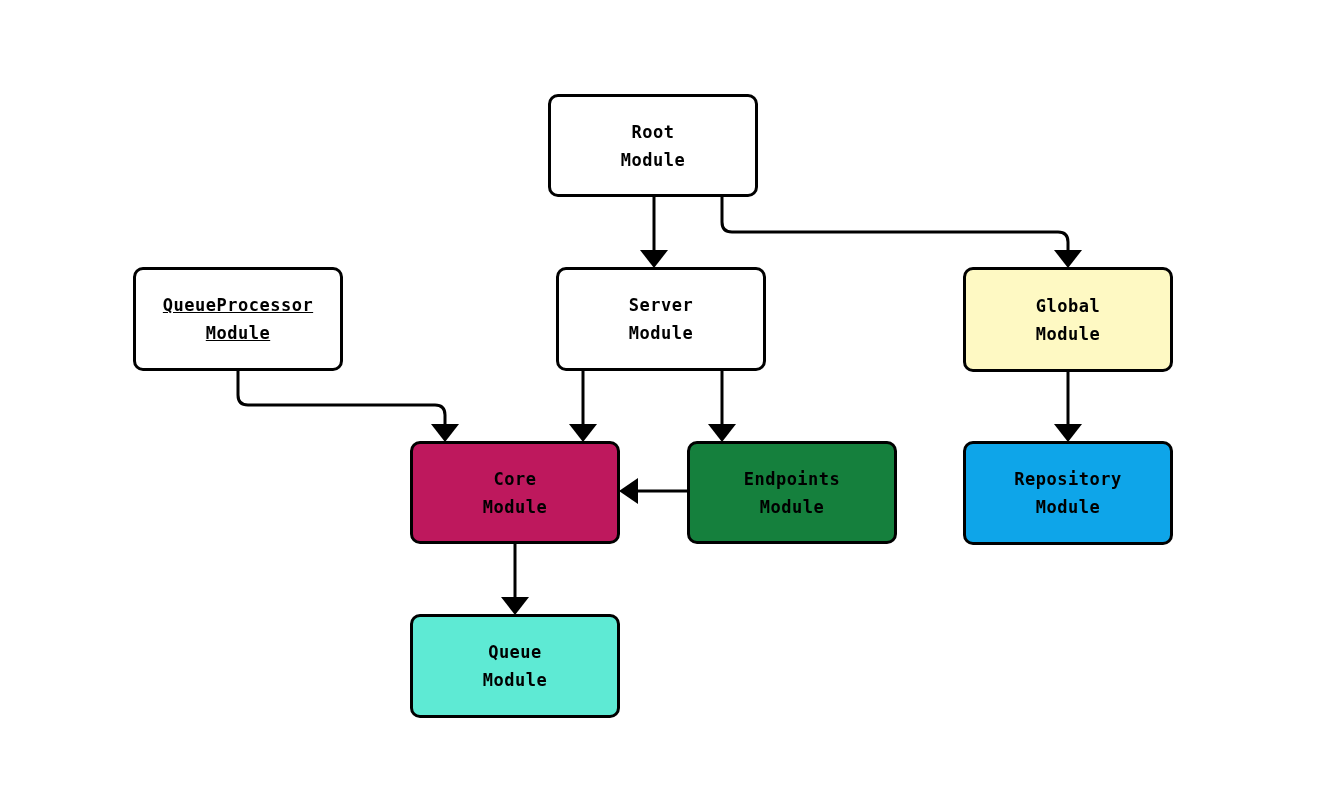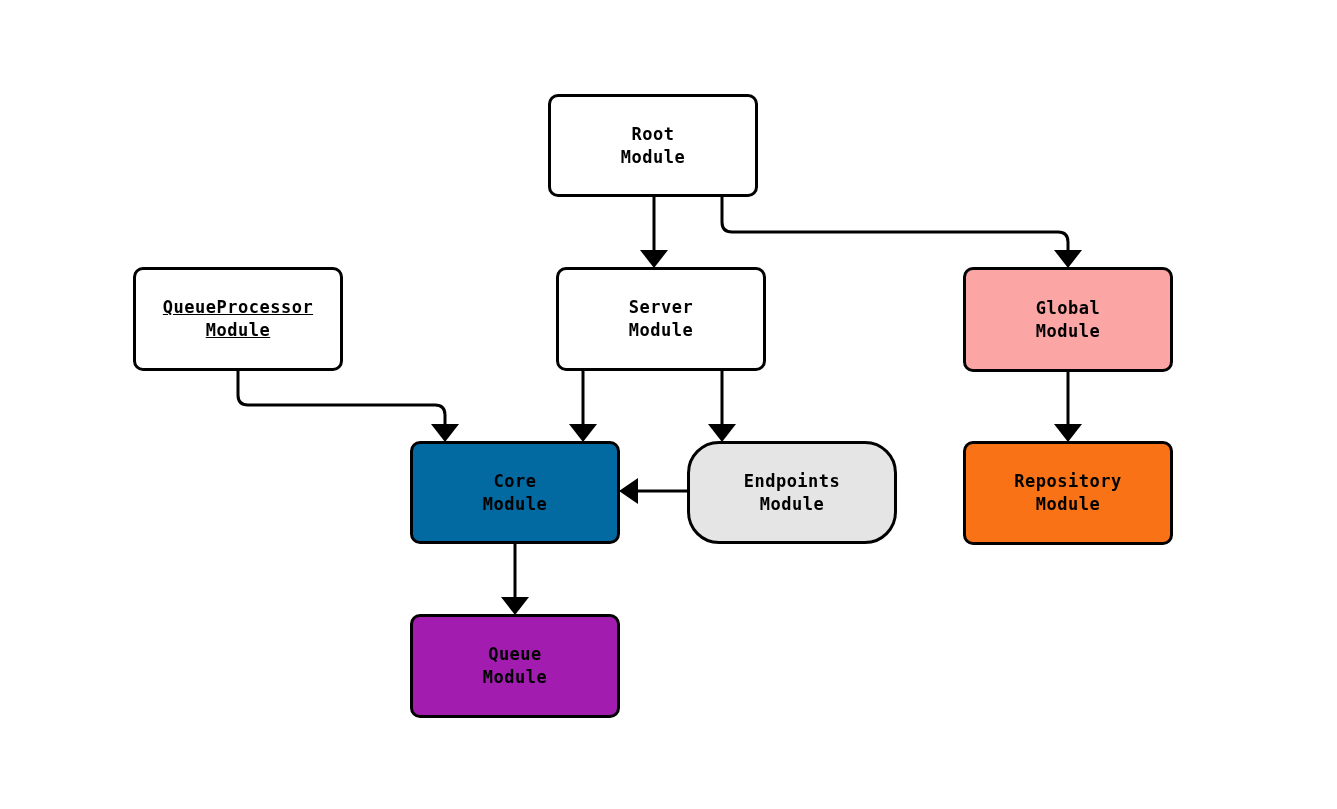--- a/index.html
+++ b/index.html
@@ -35,21 +35,21 @@
     display: flex;
     align-items: center;
     justify-content: center;
     z-index: 2;
   }
   .node-label {
     font-family: "DejaVu Sans Mono", "Liberation Mono", monospace;
     font-size: 17px;
     font-weight: bold;
     color: #000000;
-    line-height: 23px;
+    line-height: 28px;
     text-align: center;
     white-space: pre;
     letter-spacing: 0.5px;
   }
 </style>
 </head>
 <body>
 
 <div id="diagram-canvas" style="background: rgb(255, 255, 255);">
 
@@ -109,38 +109,38 @@
   <div class="node" style="left: 133px; top: 267px; width: 210px; height: 104px; background: rgb(255, 255, 255); border-color: rgb(0, 0, 0); text-decoration: underline;">
     <span class="node-label">QueueProcessor
 Module</span>
   </div>
 
   <div class="node" style="left: 548px; top: 267px; width: 210px; height: 104px; background: rgb(255, 255, 255); border-color: rgb(0, 0, 0); margin-left: 8px;">
     <span class="node-label">Server
 Module</span>
   </div>
 
-  <div class="node" style="left: 963px; top: 267px; width: 210px; height: 105px; background: #fca5a5; border-color: rgb(0, 0, 0);">
+  <div class="node" style="left: 963px; top: 267px; width: 210px; height: 105px; background: #fef9c3; border-color: rgb(0, 0, 0);">
     <span class="node-label">Global
 Module</span>
   </div>
 
-  <div class="node" style="left: 410px; top: 441px; width: 210px; height: 103px; background: #0369a1; border-color: rgb(0, 0, 0);">
+  <div class="node" style="left: 410px; top: 441px; width: 210px; height: 103px; background: #be185d; border-color: rgb(0, 0, 0);">
     <span class="node-label">Core
 Module</span>
   </div>
 
-  <div class="node" style="left: 687px; top: 441px; width: 210px; height: 103px; background: #e5e5e5; border-color: rgb(0, 0, 0); border-radius: 32px;">
+  <div class="node" style="left: 687px; top: 441px; width: 210px; height: 103px; background: #15803d; border-color: rgb(0, 0, 0);">
     <span class="node-label">Endpoints
 Module</span>
   </div>
 
-  <div class="node" style="left: 963px; top: 441px; width: 210px; height: 104px; background: #f97316; border-color: rgb(0, 0, 0);">
+  <div class="node" style="left: 963px; top: 441px; width: 210px; height: 104px; background: #0ea5e9; border-color: rgb(0, 0, 0);">
     <span class="node-label">Repository
 Module</span>
   </div>
 
-  <div class="node" style="left: 410px; top: 614px; width: 210px; height: 104px; background: #a21caf; border-color: rgb(0, 0, 0);">
+  <div class="node" style="left: 410px; top: 614px; width: 210px; height: 104px; background: #5eead4; border-color: rgb(0, 0, 0);">
     <span class="node-label">Queue
 Module</span>
   </div>
 
 </div>
 
 </body></html>

